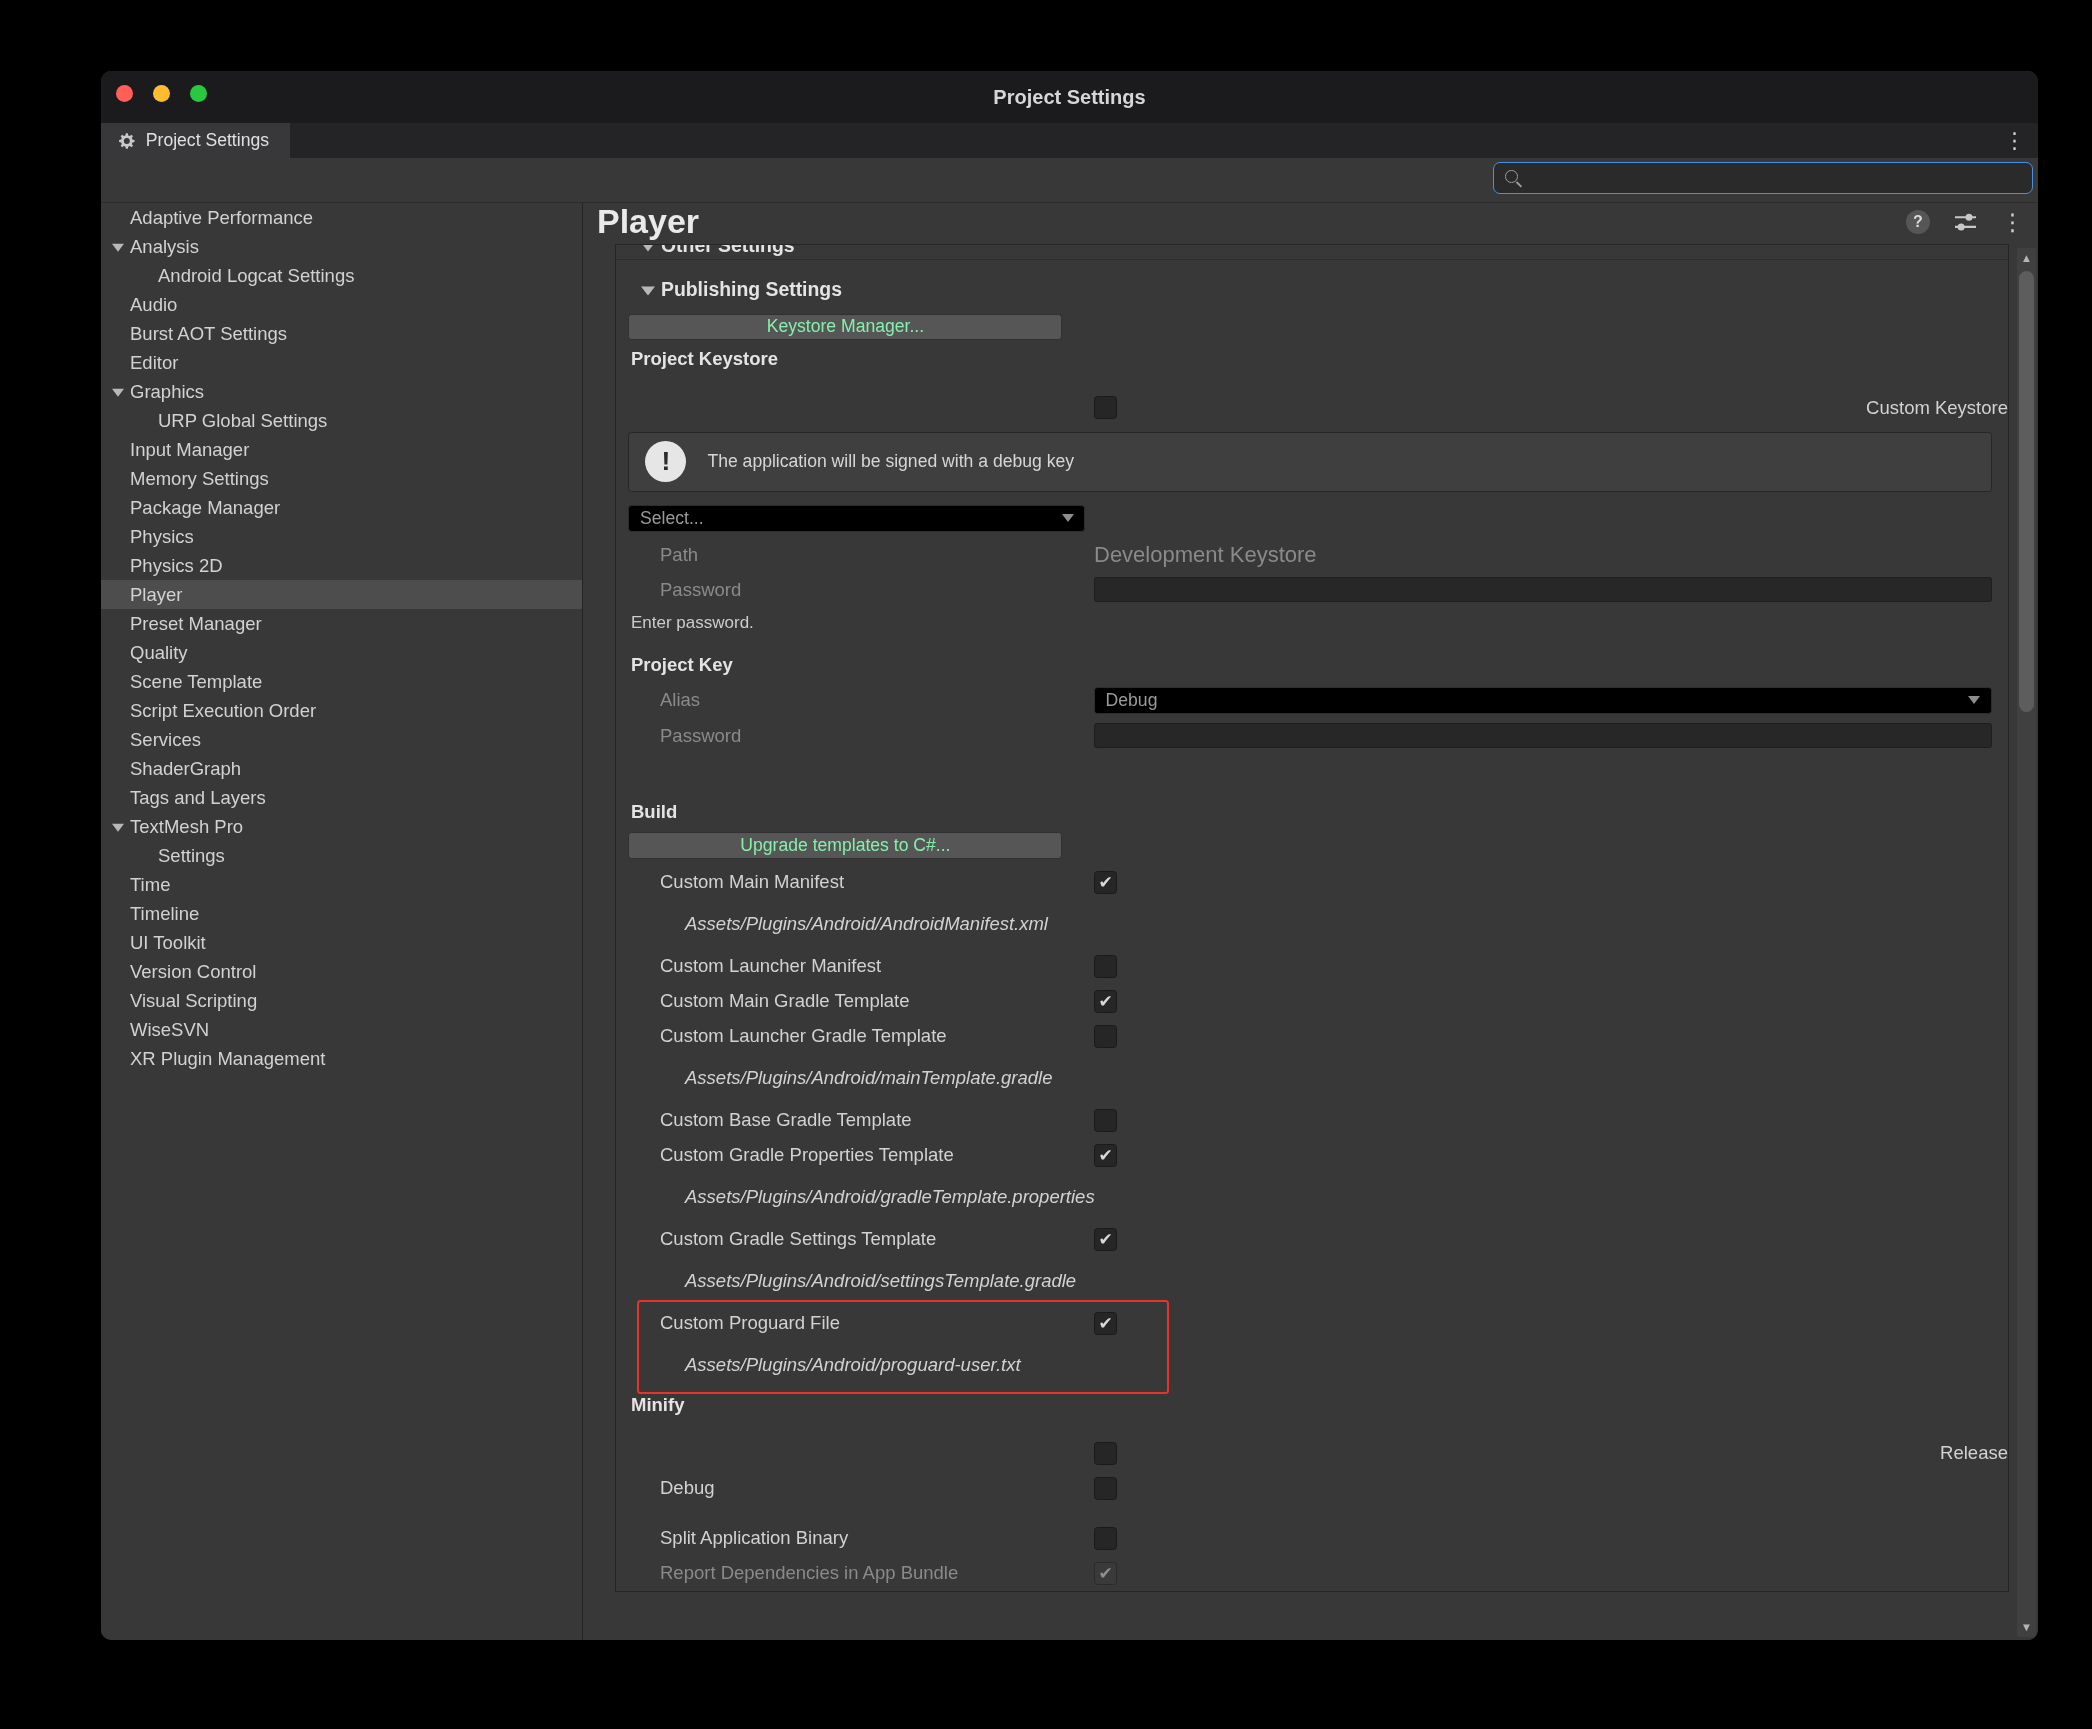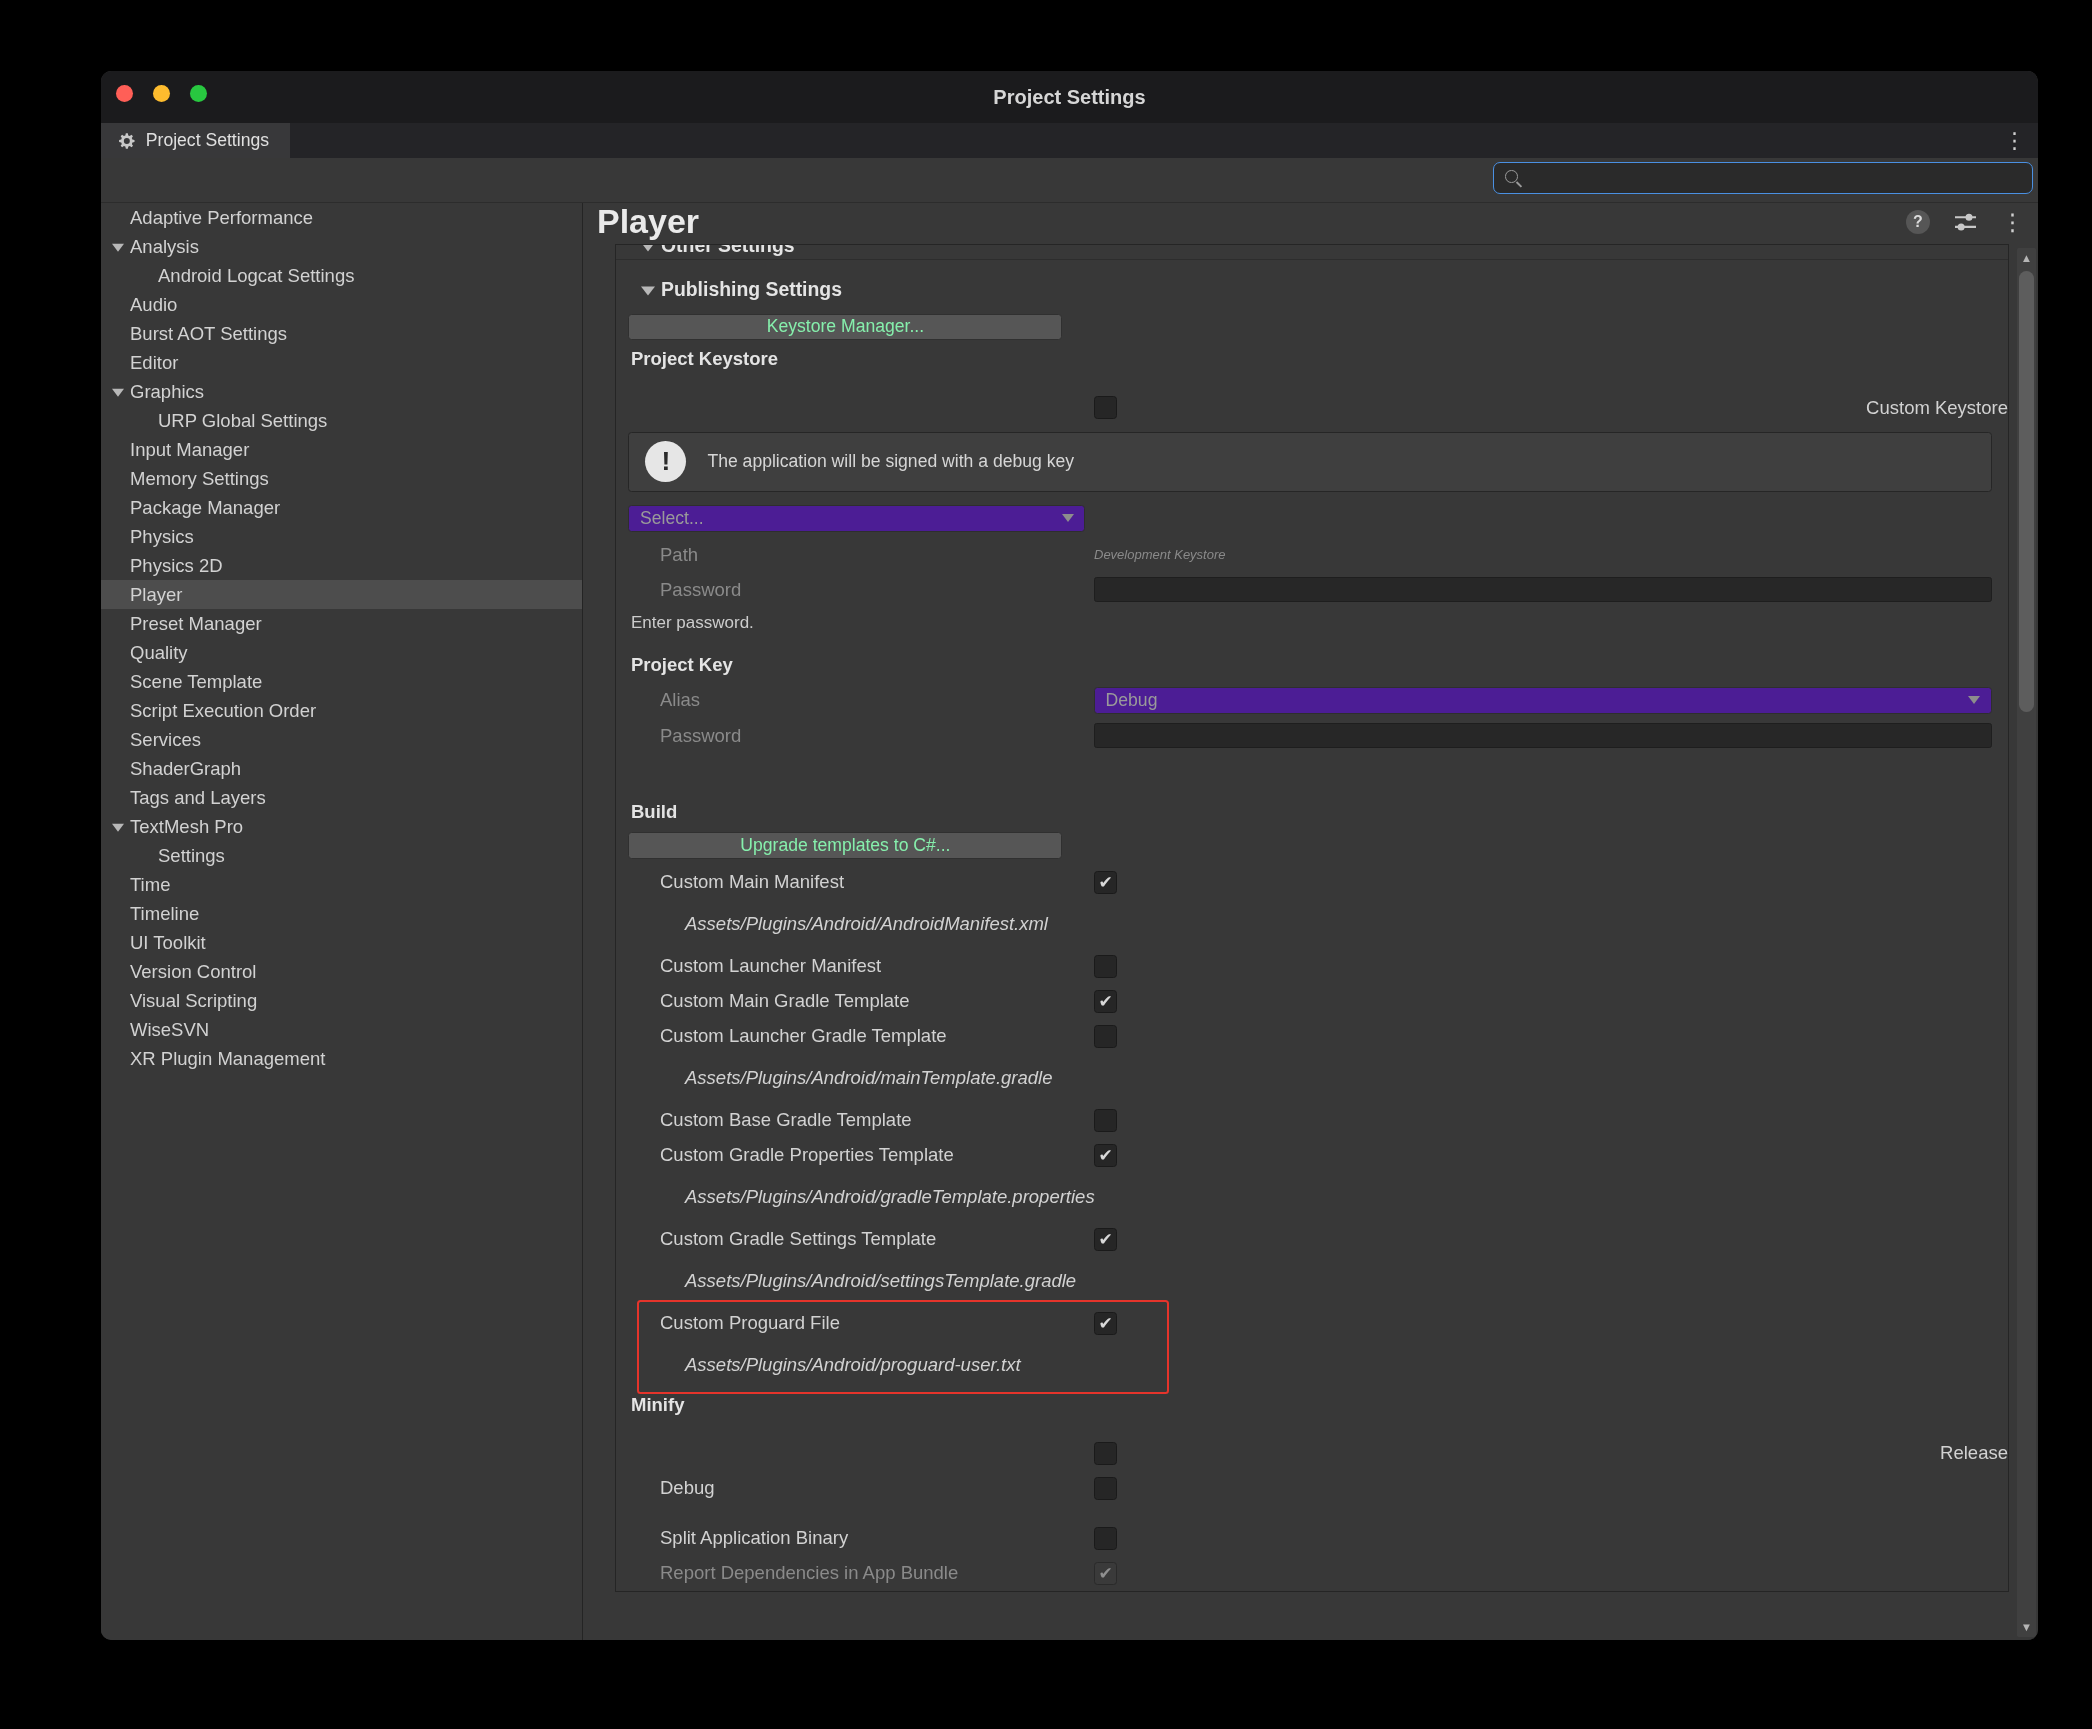--- a/index.html
+++ b/index.html
@@ -84,25 +84,25 @@
   .ubtn{position:absolute;left:12.4px;width:434px;height:26.5px;background:#565656;border:0.9px solid #303030;border-radius:3.5px;
         color:#86efac;font-size:17.6px;font-family:inherit;display:flex;align-items:center;justify-content:center;}
 
   .checkbox{position:absolute;left:478px;width:23px;height:23px;background:#262626;border:0.9px solid #1a1a1a;border-radius:3.5px;
             display:flex;align-items:center;justify-content:center;box-sizing:border-box;}
   .checkbox .check{color:#d8d8d8;font-size:17px;line-height:1;}
   .checkbox.dis{background:#3a3a3a;border-color:#2a2a2a;}
   .checkbox.dis .check{color:#8f8f8f;}
 
   .val{position:absolute;left:478px;width:898px;box-sizing:border-box;}
-  .val-text{font-size:13px;color:#d2d2d2;font-style:italic;}
+  .val-text{font-size:22px;color:#d2d2d2;}
   .val-text.dis{color:#8a8a8a;}
   .pw-input{height:25px;background:#272727;border:0.9px solid #1e1e1e;border-radius:2.6px;color:#dddddd;padding:0 7px;font-size:16px;outline:none;}
 
-  .dropdown{height:26.5px;background:#4c1d95;border:0.9px solid #2e2e2e;border-radius:3.5px;display:flex;align-items:center;
+  .dropdown{height:26.5px;background:#000000;border:0.9px solid #2e2e2e;border-radius:3.5px;display:flex;align-items:center;
             justify-content:space-between;padding:0 10.6px;box-sizing:border-box;}
   .dropdown.small{position:absolute;left:12.4px;width:457px;}
   .dd-text{font-size:17.6px;color:#d8d8d8;}
   .dropdown.dis .dd-text{color:#9a9a9a;}
   .dd-arrow{width:0;height:0;border-left:6.2px solid transparent;border-right:6.2px solid transparent;border-top:8px solid #b5b5b5;}
   .dropdown.dis .dd-arrow{border-top-color:#8d8d8d;}
 
   .info-box{position:absolute;left:12.4px;width:1364px;height:60px;box-sizing:border-box;background:#3f3f3f;border:0.9px solid #262626;
             border-radius:3.5px;display:flex;align-items:center;gap:21px;padding-left:16px;}
   .info-icon{width:41px;height:41px;border-radius:50%;background:#e6e6e6;color:#2b2b2b;font-weight:bold;font-size:26.5px;

